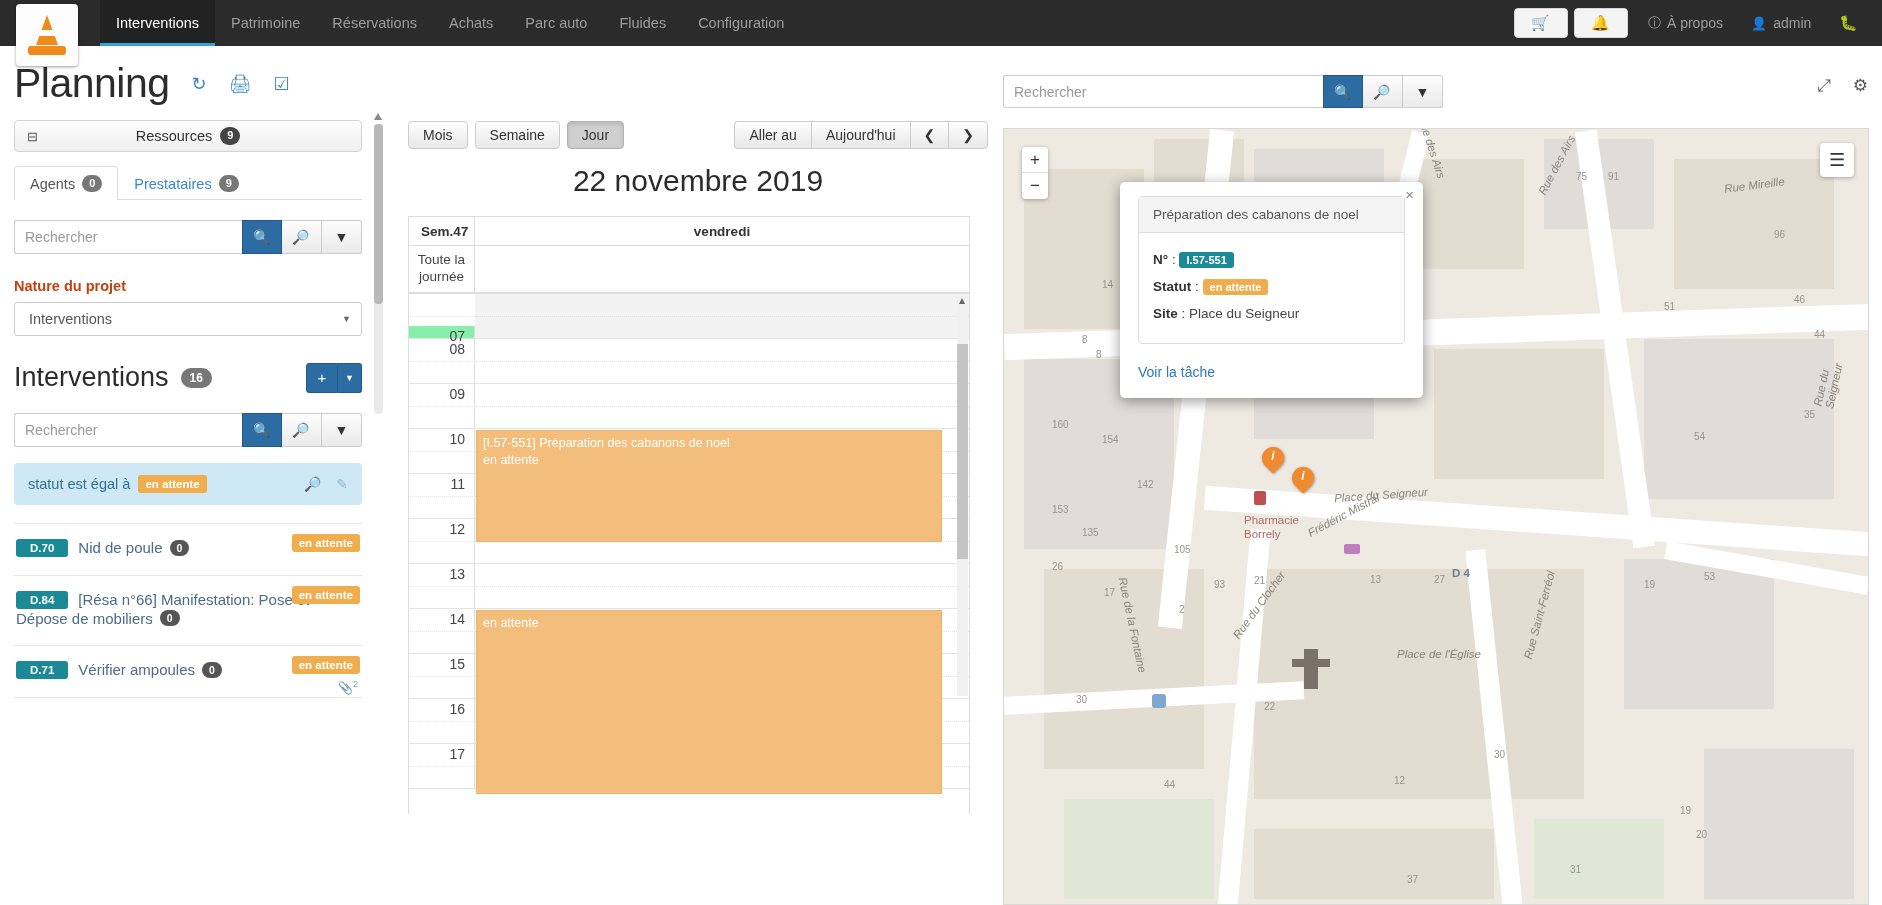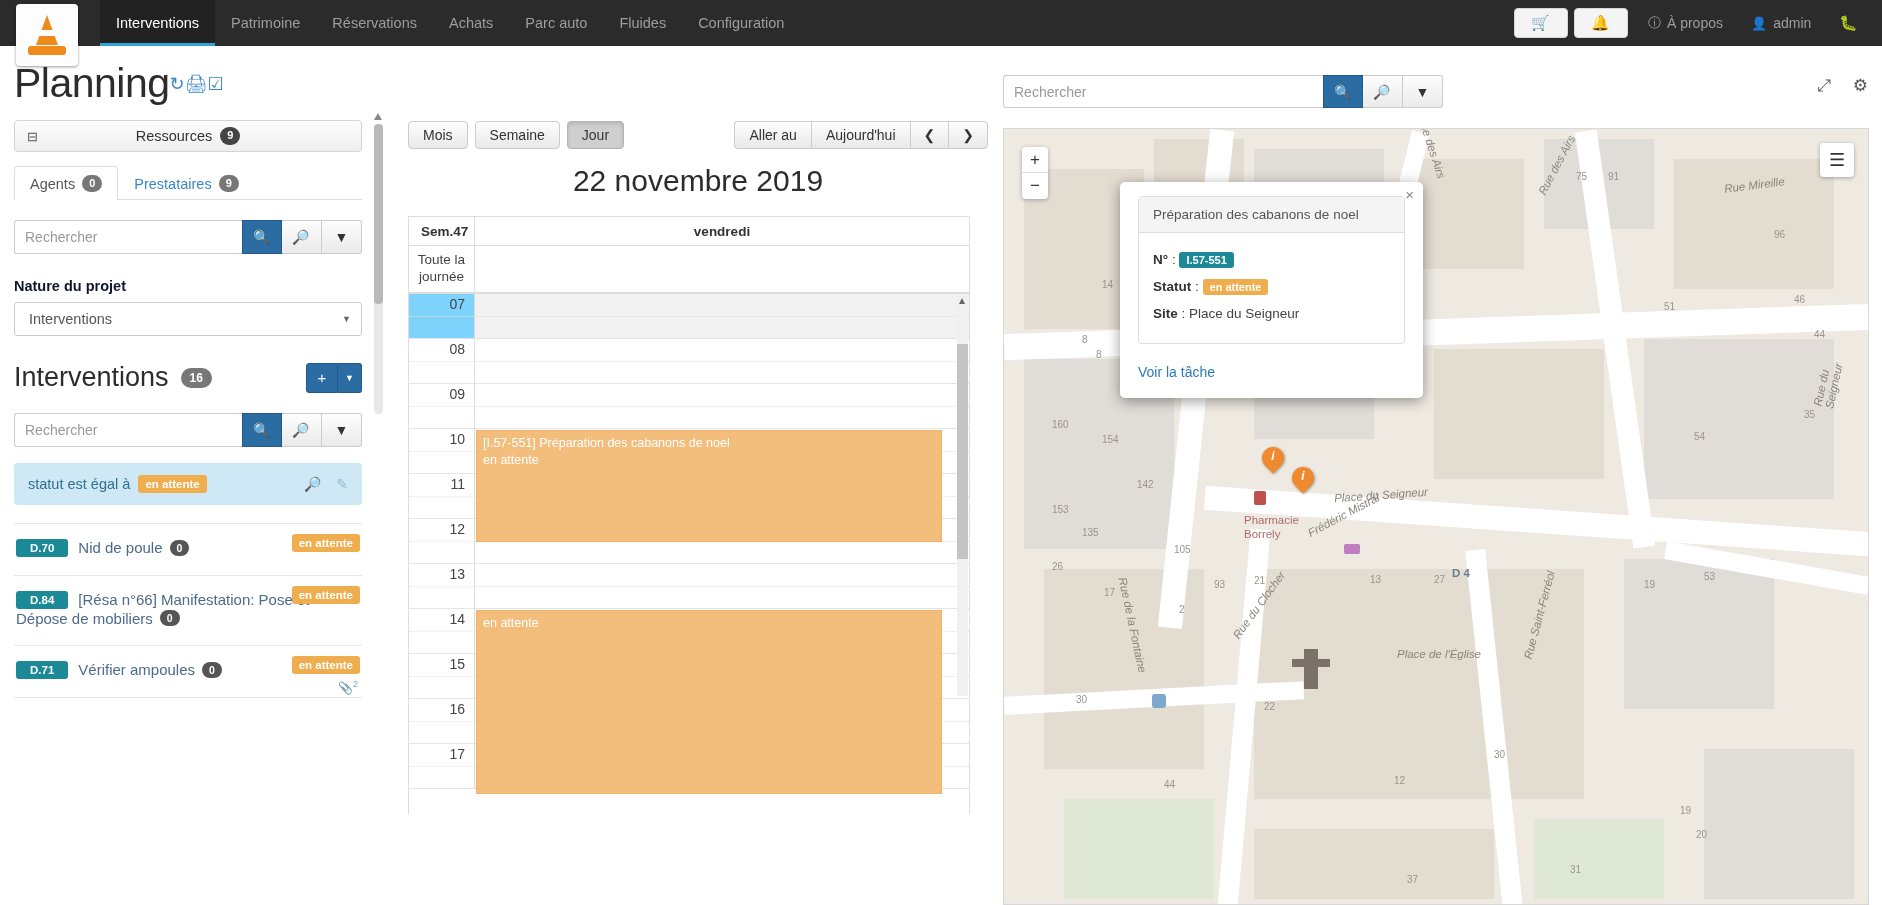--- a/index.html
+++ b/index.html
@@ -60,21 +60,21 @@
   }
   .nav-link {
     color: #9d9d9d; font-size: 14px; padding: 0 14px; cursor: pointer;
     display: flex; align-items: center; gap: 6px; white-space: nowrap;
   }
   .nav-link .gi { font-size: 13px; }
 
   
   .page-head {
     position: absolute; top: 60px; left: 14px;
-    display: flex; align-items: center; 
+    display: flex; align-items: center; gap: 22px;
   }
   .page-title { font-size: 41px; font-weight: 400; color: #2c2c2c; letter-spacing: -.5px; }
   .head-icon { color: #3a87c8; font-size: 18px; cursor: pointer; }
 
   
   .sidebar {
     position: absolute; top: 120px; left: 14px; width: 348px; height: 785px;
     overflow: hidden;
   }
   .panel-head {
@@ -119,21 +119,21 @@
     color: #fff; display: flex; align-items: center; justify-content: center;
     cursor: pointer; font-size: 14px;
   }
   .btn-grey {
     width: 40px; background: linear-gradient(#fdfdfd,#eaeaea);
     border: 1px solid #ccc; border-left: none;
     color: #333; display: flex; align-items: center; justify-content: center;
     cursor: pointer; font-size: 14px;
   }
   .btn-grey.last { border-radius: 0 3px 3px 0; }
-  .field-label { margin-top: 24px; font-size: 14.5px; font-weight: bold; color: #0f172a; }
+  .field-label { margin-top: 24px; font-size: 14.5px; font-weight: bold; color: #c2410c; }
   .select-box {
     margin-top: 8px; height: 34px; border: 1px solid #ccc; border-radius: 3px;
     background: #fff; display: flex; align-items: center;
     padding: 0 10px 0 14px; font-size: 14.5px; color: #555;
     justify-content: space-between; cursor: pointer;
   }
   .select-box .caret { font-size: 9px; color: #666; }
   .sec-head { margin-top: 26px; display: flex; align-items: center; }
   .sec-title { font-size: 27px; color: #2c2c2c; font-weight: 400; }
   .sec-badge {
@@ -243,21 +243,21 @@
   .hour-row .hc { flex: 1; border-bottom: 1px solid #e4e4e4; position: relative; }
   .hour-row .hc::after {
     content: ""; position: absolute; left: 0; right: 0; top: 22px;
     border-bottom: 1px dotted #e0e0e0;
   }
   .hour-row .hl::after {
     content: ""; position: absolute; left: 0; width: 66px; top: 22px;
     border-bottom: 1px dotted #e8e8e8;
   }
   .hour-row.shaded .hc, .hour-row.shaded .hl { background: #f2f2f2; }
-  .hour-row.shaded .hl { background: #7dd3fc; }
+  .hour-row.shaded .hl { background: #86efac; margin-top: 32px; }
   .cal-event {
     position: absolute; left: 67px; width: 466px;
     background: #f3bd7c; color: #fff; font-size: 12.5px;
     padding: 4px 6px; line-height: 1.35; z-index: 5; cursor: pointer;
     border: 1px solid #eeb268;
   }
   .cal-vscroll {
     position: absolute; right: 1px; top: 79px; width: 11px; height: 400px;
     background: #f0f0f0;
   }

